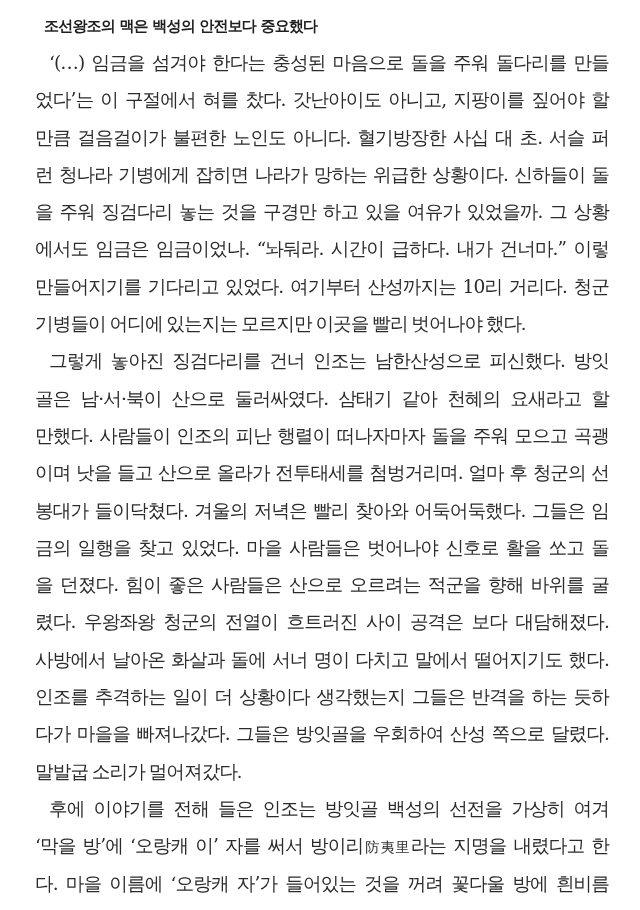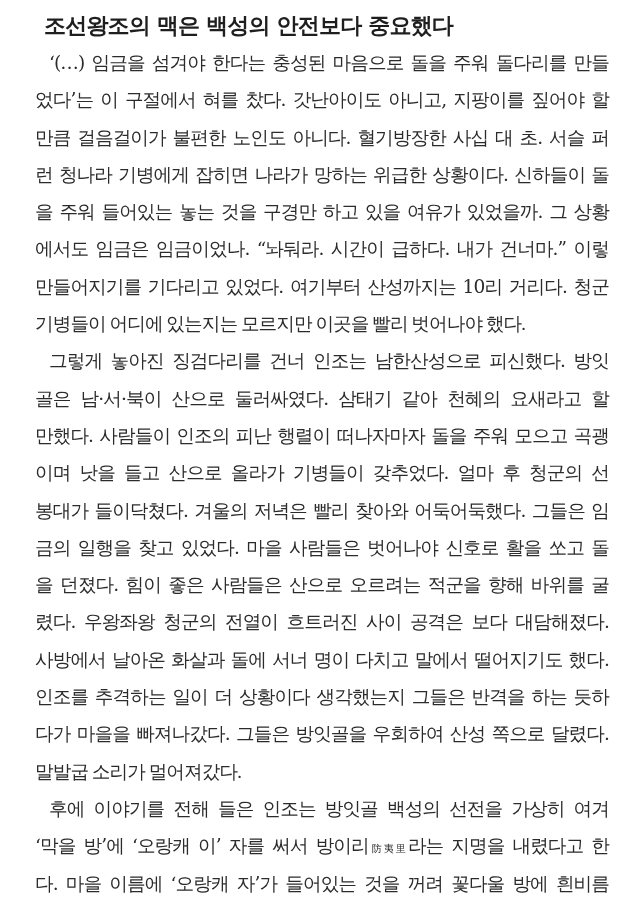--- a/index.html
+++ b/index.html
@@ -4,62 +4,62 @@
   <style>
     html, body { margin: 0; padding: 0; background: #ffffff; }
     body { width: 640px; height: 910px; overflow: hidden; position: relative; }
     .page {
       position: absolute; left: 35px; top: 8px; width: 574px;
       color: #2b2b2b;
     }
     .title {
       font-family: "DejaVu Sans", "Liberation Sans", sans-serif;
       font-weight: bold;
-      font-size: 22px;
+      font-size: 15px;
       letter-spacing: -0.8px;
       height: 36px; line-height: 36px;
       margin: 0 0 0 9px;
       color: #1e1e1e;
     }
     .line {
       font-family: "DejaVu Serif", "Liberation Serif", serif;
       font-size: 18.6px;
       letter-spacing: -0.9px;
       height: 37.3px; line-height: 37.3px;
       white-space: nowrap;
       text-align: justify;
       text-align-last: justify;
       display: block;
     }
     .line.indent { padding-left: 14px; }
     .line.last { text-align-last: left; font-family: Liberation Serif, serif; }
-    .hanja { font-size: 10px; letter-spacing: -1px; }
+    .hanja { font-size: 14px; letter-spacing: -1px; }
   </style>
 </head>
 <body>
 
 <div class="page">
   <div class="title">조선왕조의 맥은 백성의 안전보다 중요했다</div>
 
   <div>
     <span class="line indent">‘(…) 임금을 섬겨야 한다는 충성된 마음으로 돌을 주워 돌다리를 만들</span>
     <span class="line">었다’는 이 구절에서 혀를 찼다. 갓난아이도 아니고, 지팡이를 짚어야 할</span>
     <span class="line">만큼 걸음걸이가 불편한 노인도 아니다. 혈기방장한 사십 대 초. 서슬 퍼</span>
     <span class="line">런 청나라 기병에게 잡히면 나라가 망하는 위급한 상황이다. 신하들이 돌</span>
-    <span class="line">을 주워 들어있는 놓는 것을 구경만 하고 있을 여유가 있었을까. 그 상황</span>
+    <span class="line">을 주워 징검다리 놓는 것을 구경만 하고 있을 여유가 있었을까. 그 상황</span>
     <span class="line">에서도 임금은 임금이었나. “놔둬라. 시간이 급하다. 내가 건너마.” 이렇</span>
     <span class="line">만들어지기를 기다리고 있었다. 여기부터 산성까지는 10리 거리다. 청군</span>
     <span class="line last">기병들이 어디에 있는지는 모르지만 이곳을 빨리 벗어나야 했다.</span>
   </div>
 
   <div>
     <span class="line indent">그렇게 놓아진 징검다리를 건너 인조는 남한산성으로 피신했다. 방잇</span>
     <span class="line">골은 남·서·북이 산으로 둘러싸였다. 삼태기 같아 천혜의 요새라고 할</span>
     <span class="line">만했다. 사람들이 인조의 피난 행렬이 떠나자마자 돌을 주워 모으고 곡괭</span>
-    <span class="line">이며 낫을 들고 산으로 올라가 기병들이 갖추었다. 얼마 후 청군의 선</span>
+    <span class="line">이며 낫을 들고 산으로 올라가 전투태세를 첨벙거리며. 얼마 후 청군의 선</span>
     <span class="line">봉대가 들이닥쳤다. 겨울의 저녁은 빨리 찾아와 어둑어둑했다. 그들은 임</span>
     <span class="line">금의 일행을 찾고 있었다. 마을 사람들은 벗어나야 신호로 활을 쏘고 돌</span>
     <span class="line">을 던졌다. 힘이 좋은 사람들은 산으로 오르려는 적군을 향해 바위를 굴</span>
     <span class="line">렸다. 우왕좌왕 청군의 전열이 흐트러진 사이 공격은 보다 대담해졌다.</span>
     <span class="line">사방에서 날아온 화살과 돌에 서너 명이 다치고 말에서 떨어지기도 했다.</span>
     <span class="line">인조를 추격하는 일이 더 상황이다 생각했는지 그들은 반격을 하는 듯하</span>
     <span class="line">다가 마을을 빠져나갔다. 그들은 방잇골을 우회하여 산성 쪽으로 달렸다.</span>
     <span class="line last">말발굽 소리가 멀어져갔다.</span>
   </div>
 

